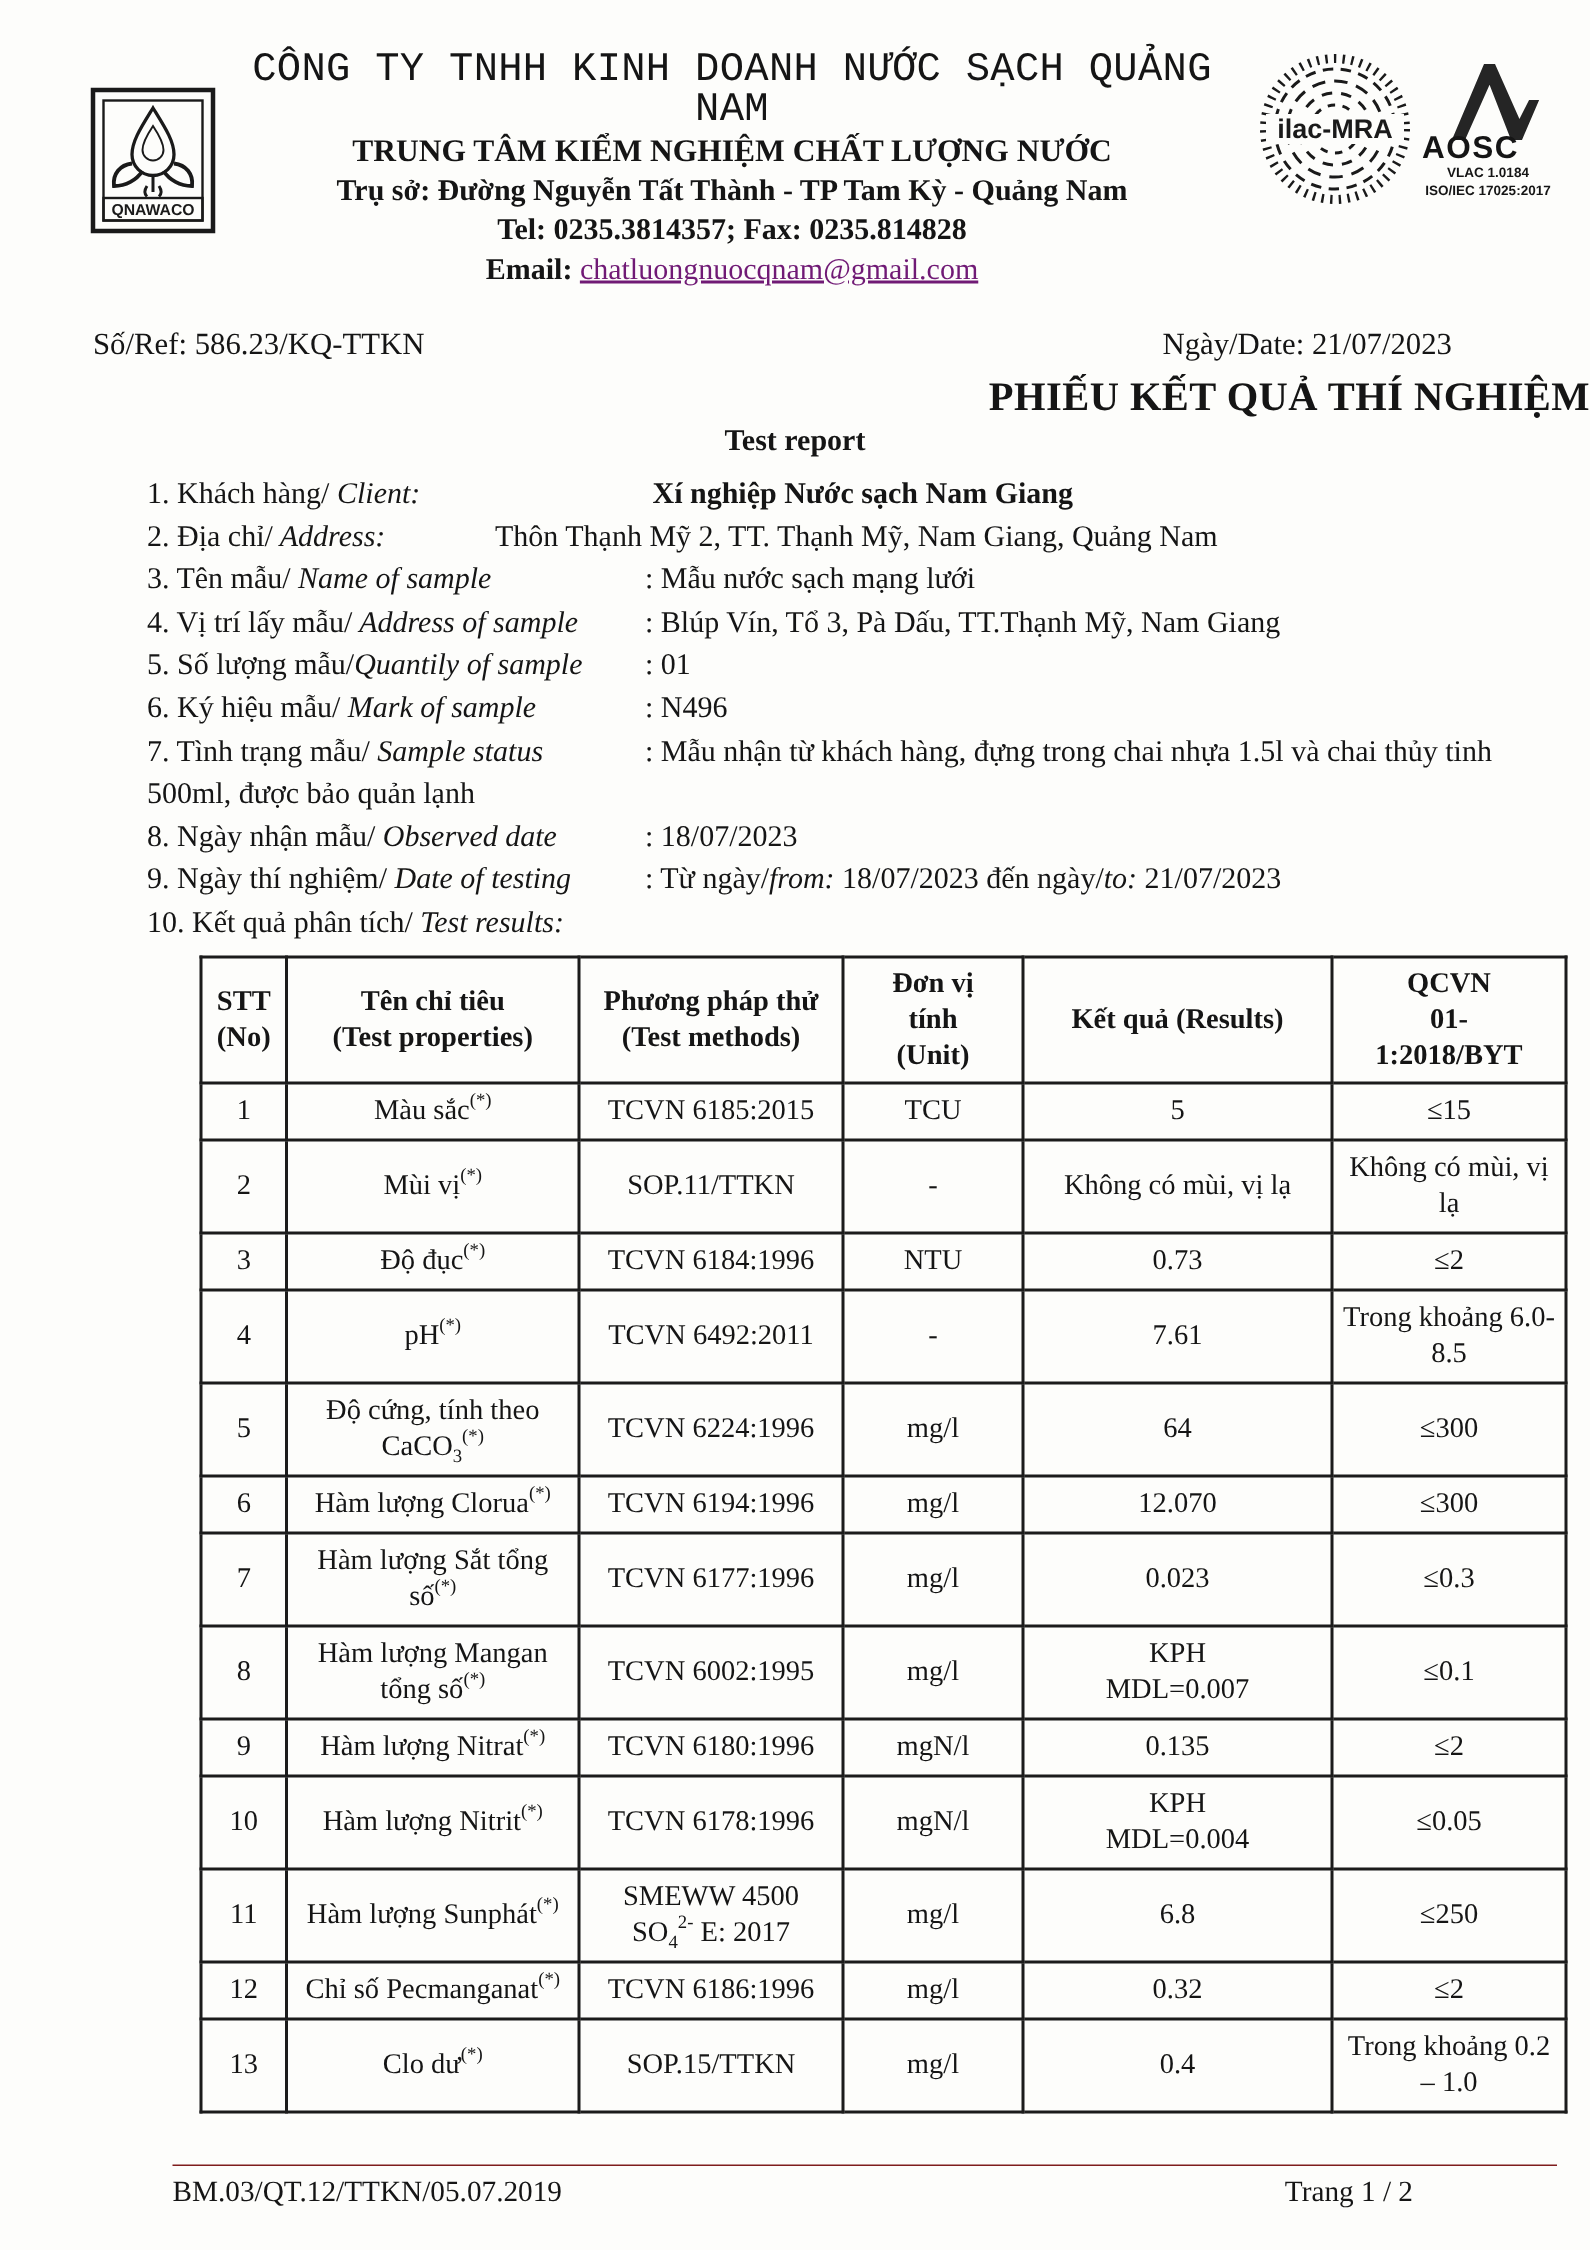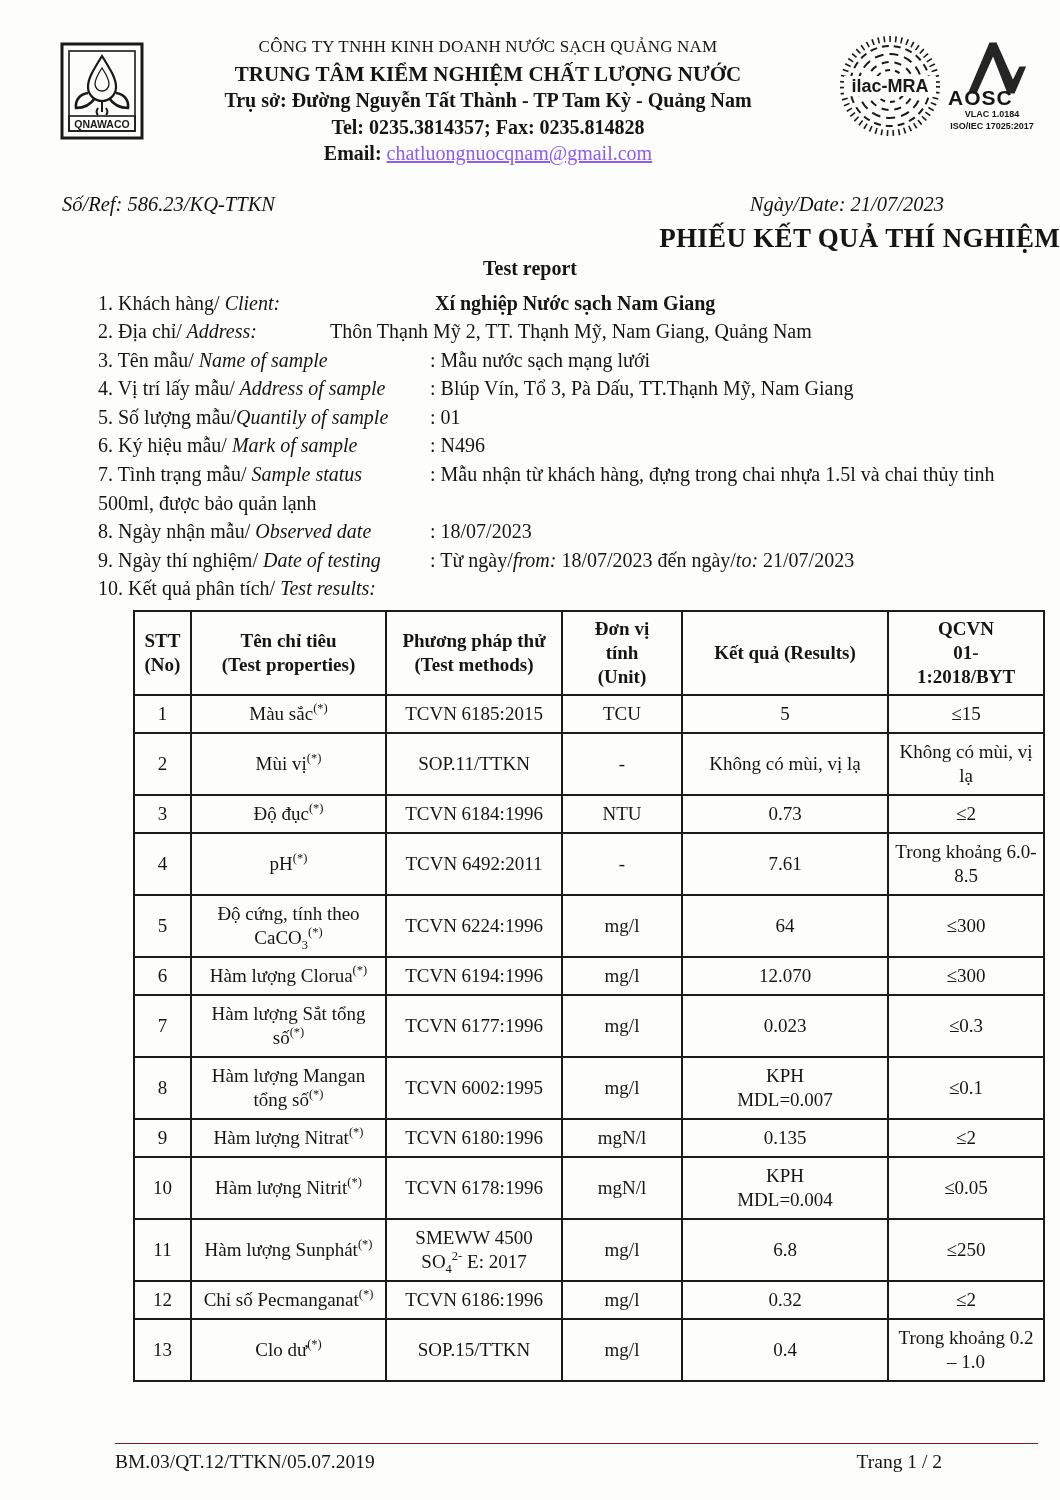--- a/index.html
+++ b/index.html
@@ -8,37 +8,37 @@
     background:#fdfdfb;
     color:#151515;
     font-family:"Liberation Serif", serif;
     position:relative;
     overflow:hidden;
   }
   .page { width:1060px; height:1500px; position:relative; }
 
   
   .top-header { display:flex; align-items:flex-start; padding:34px 22px 0 60px; }
-  .logo-left { width:84px; margin-top:8px; flex:0 0 auto; }
+  .logo-left { width:84px; margin-top:24px; flex:0 0 auto; }
   .header-center { width:648px; margin-left:20px; text-align:center; line-height:26.5px; }
-  .h-line1 { font-size:17px; letter-spacing:0.2px; }
+  .h-line1 { font-size:27px; letter-spacing:0.2px;font-family:Liberation Mono, monospace; }
   .h-line2 { font-size:21px; font-weight:bold; }
   .h-line3 { font-size:20px; font-weight:bold; }
   .h-line4 { font-size:20px; font-weight:bold; }
   .h-line5 { font-size:20px; }
   .h-line5 b { font-weight:bold;text-align:center; }
-  .email-link { color:#8b5cf6; text-decoration:underline; }
+  .email-link { color:#701a75; text-decoration:underline; }
   .header-right { margin-left:auto; display:flex; align-items:flex-start; }
   .aosc-block { width:92px; text-align:center; margin-left:4px; margin-top:2px; }
   .aosc-name { font-family:"Liberation Sans", sans-serif; font-weight:bold; font-size:21px;
                letter-spacing:1px; line-height:20px; text-align:left; margin-left:2px; margin-top:-14px; }
   .aosc-sub { font-family:"Liberation Sans", sans-serif; font-weight:bold; font-size:9px; line-height:12px; }
 
   
-  .meta-row { display:flex; justify-content:space-between; padding:26px 116px 0 62px; font-size:20.5px;font-style:italic; }
+  .meta-row { display:flex; justify-content:space-between; padding:26px 92px 0 62px; font-size:20.5px; }
 
   
   .title { text-align:right; font-size:27px; font-weight:bold; margin-top:7px; letter-spacing:0.3px; }
   .subtitle { text-align:center; font-size:20px; font-weight:bold; margin-top:3px; }
 
   
   .info-list { margin:9px 24px 0 98px; font-size:20px; }
   .info-row { line-height:28.6px; }
   .lbl { font-weight:normal; }
   .lbl i { font-style:italic; }

